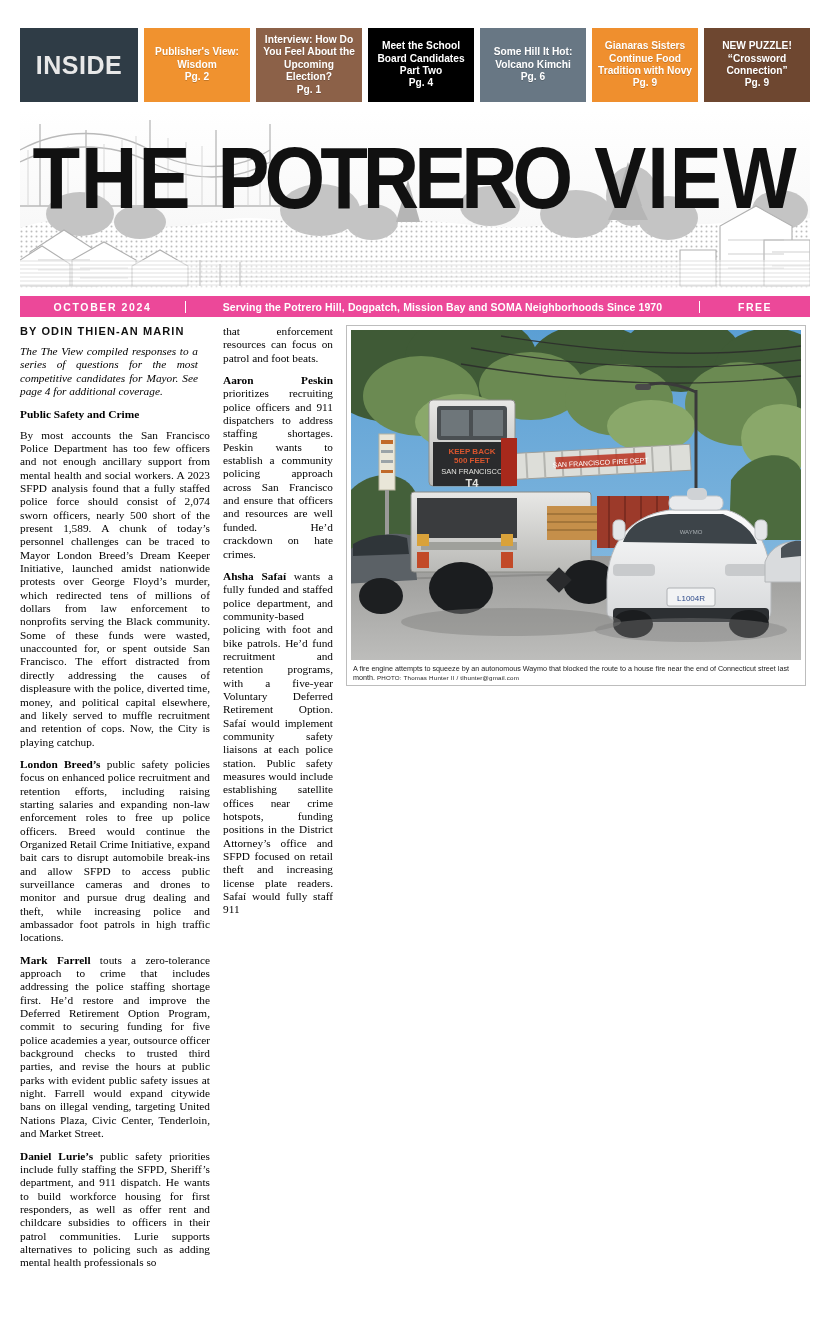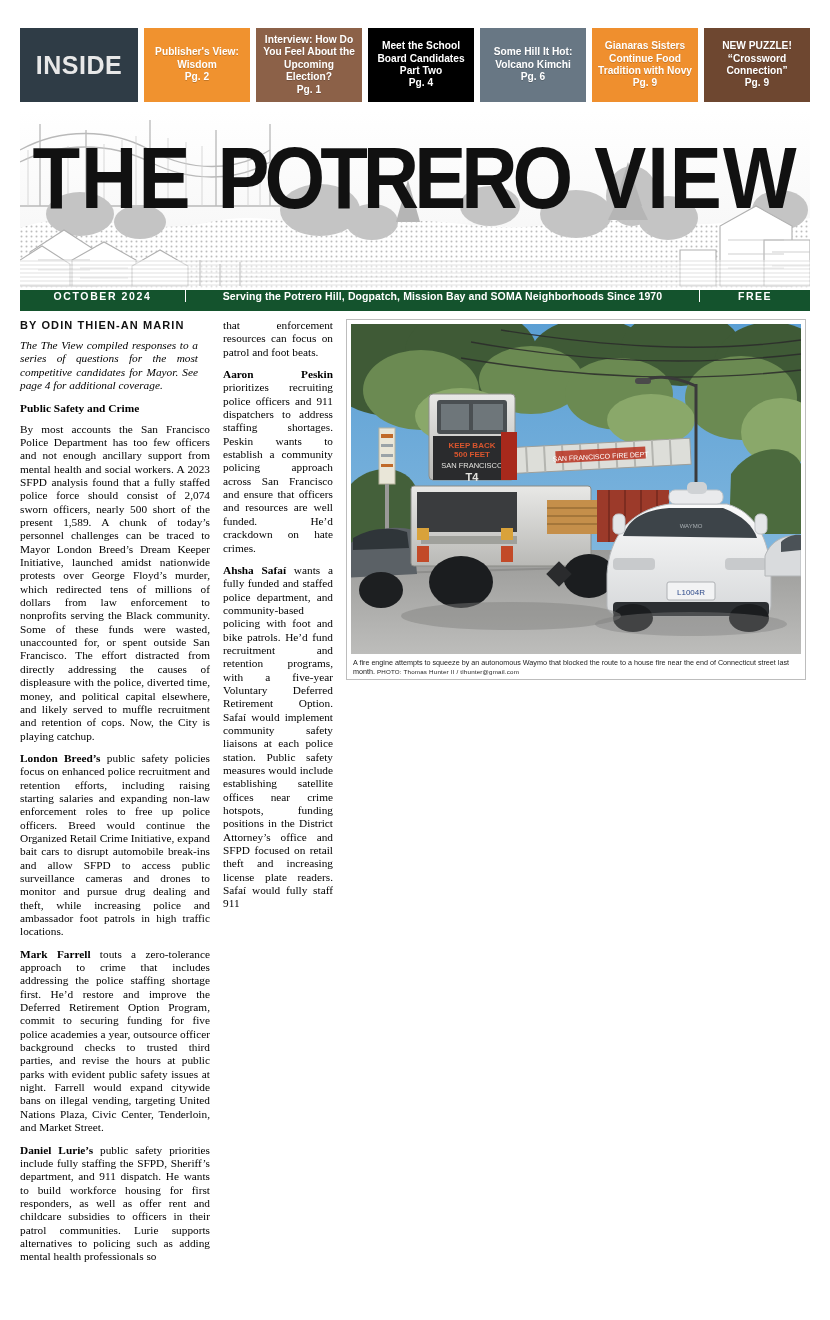--- a/index.html
+++ b/index.html
@@ -78,24 +78,24 @@
     color:#111;
     white-space:nowrap;
     transform:scaleY(1.12);
   }
   .masthead-title .sp{display:inline-block;width:26px;}
   .mt-ro{letter-spacing:-5px;}
 
   
   .datebar{
     height:21px;
-    background:#14532d;
+    background:#ec4899;
     display:flex;
-    align-items:flex-start;
-    margin-top:2px;
+    align-items:center;
+    margin-top:8px;
     color:#fff;
     font-family:"Liberation Sans", sans-serif;
     font-weight:bold;
   }
   .datebar > div{display:flex;align-items:center;justify-content:center;}
   .db-date{width:165px;font-size:10.5px;letter-spacing:1.6px;border-right:1px solid #fff;}
   .db-tag{flex:1;font-size:10.5px;letter-spacing:.1px;border-right:1px solid #fff;}
   .db-free{width:110px;font-size:10.5px;letter-spacing:1.5px;}
 
   

